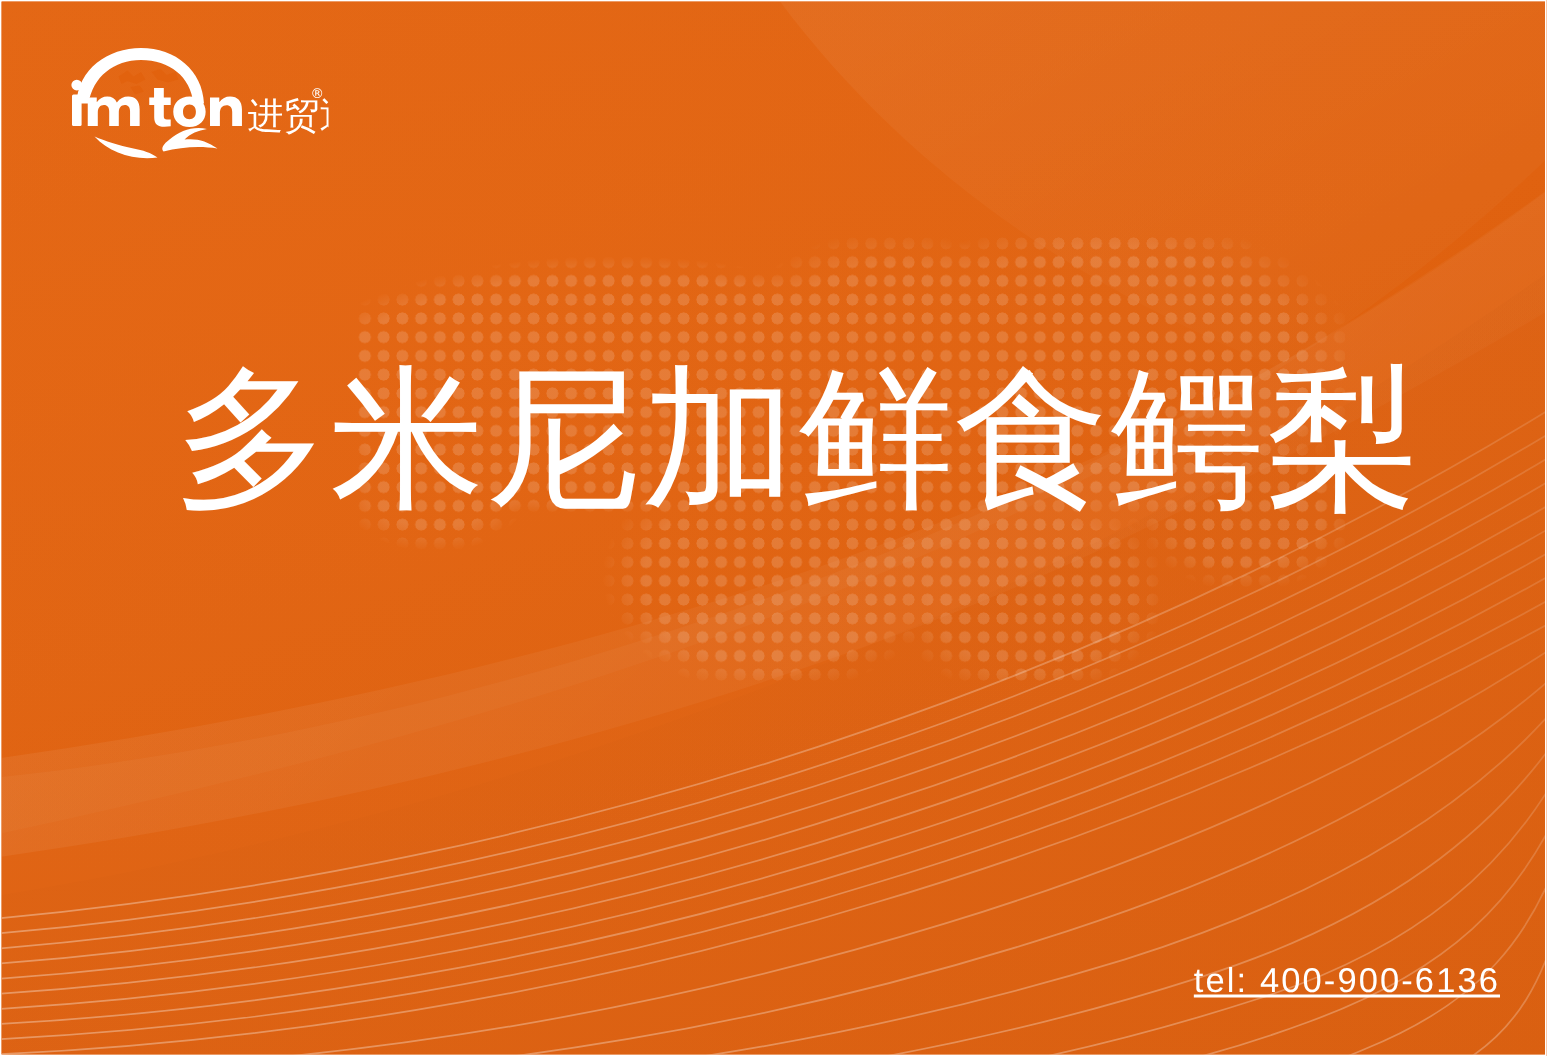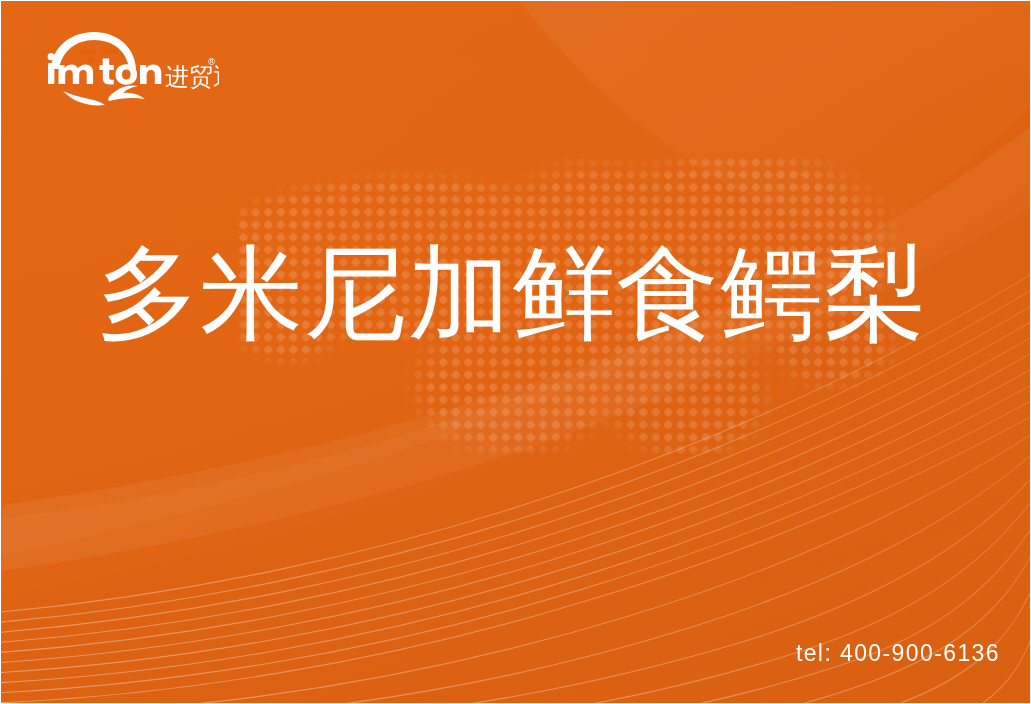--- a/index.html
+++ b/index.html
@@ -73,35 +73,36 @@
 
   .tel {
     position: absolute;
     right: 30px;
     bottom: 36px;
     color: #ffffff;
     font-size: 23px;
     letter-spacing: 1.4px;
     font-family: "Liberation Sans", "DejaVu Sans", sans-serif;
     white-space: nowrap;
+    text-decoration: underline;
   }
 
   
   .logo {
     position: absolute;
     left: 38px;
     top: 28px;
     width: 180px;
     height: 78px;
   }
 
   
   .headline {
     position: absolute;
-    left: 95px;
+    left: 115px;
     top: 228px;
     width: 860px;
     color: #ffffff;
   }
   .headline-line {
     font-size: 103px;
     line-height: 128px;
     letter-spacing: 1px;
     font-weight: 400;
     white-space: nowrap;

